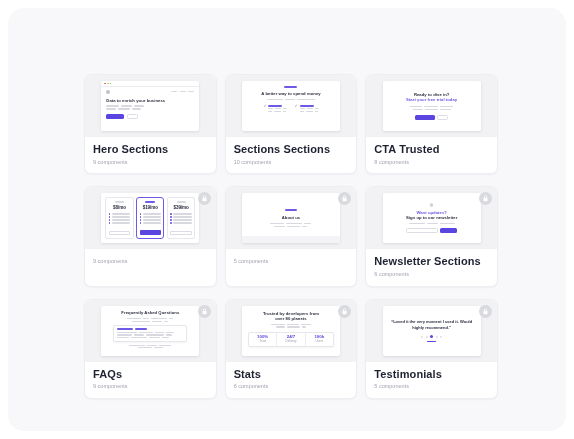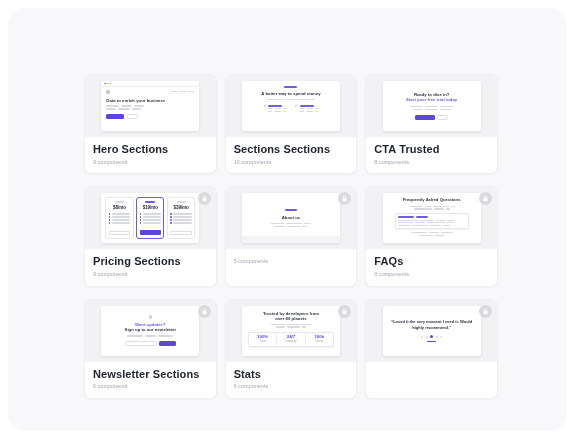--- a/index.html
+++ b/index.html
@@ -441,21 +441,20 @@
             </div>
           </div>
           <div class="lock-badge">
             <svg viewBox="0 0 24 24" fill="none" stroke="#ffffff" stroke-width="3">
               <rect x="5" y="10" width="14" height="11" rx="2" fill="#ffffff" stroke="none"></rect>
               <path d="M8 10V7a4 4 0 0 1 8 0v3"></path>
             </svg>
           </div>
         </div>
         <div class="meta">
-          <div class="meta-title">Pricing Sections</div>
           <div class="meta-sub">9 components</div>
         </div>
       </div>
       <div class="card">
         <div class="thumb">
           <div class="preview">
             <div class="hdr">
               <div class="hdr-eyebrow"></div>
               <div class="ttl">About us</div>
               <div class="hdr-lines">
@@ -473,20 +472,50 @@
           </div>
           <div class="lock-badge">
             <svg viewBox="0 0 24 24" fill="none" stroke="#ffffff" stroke-width="3">
               <rect x="5" y="10" width="14" height="11" rx="2" fill="#ffffff" stroke="none"></rect>
               <path d="M8 10V7a4 4 0 0 1 8 0v3"></path>
             </svg>
           </div>
         </div>
         <div class="meta">
           <div class="meta-sub">5 components</div>
+        </div>
+      </div>
+      <div class="card">
+        <div class="thumb">
+          <div class="preview">
+            <div class="news">
+              <div class="news-icon"></div>
+              <div class="ttl pp">Want updates?</div>
+              <div class="ttl">Sign up to our newsletter</div>
+              <div class="news-lines">
+                <div class="bar" style="width: 16px; height: 1.4px;"></div>
+                <div class="bar" style="width: 11px; height: 1.4px;"></div>
+                <div class="bar" style="width: 15px; height: 1.4px;"></div>
+              </div>
+              <div class="news-form">
+                <div class="news-input"></div>
+                <div class="btn-pp"></div>
+              </div>
+            </div>
+          </div>
+          <div class="lock-badge">
+            <svg viewBox="0 0 24 24" fill="none" stroke="#ffffff" stroke-width="3">
+              <rect x="5" y="10" width="14" height="11" rx="2" fill="#ffffff" stroke="none"></rect>
+              <path d="M8 10V7a4 4 0 0 1 8 0v3"></path>
+            </svg>
+          </div>
+        </div>
+        <div class="meta">
+          <div class="meta-title">Newsletter Sections</div>
+          <div class="meta-sub">6 components</div>
         </div>
       </div>
       <div class="card">
         <div class="thumb">
           <div class="preview">
             <div class="faq">
               <div class="ttl">Frequently Asked Questions</div>
               <div class="faq-lines">
                 <div class="faq-row">
                   <div class="bar" style="width: 14px; height: 1.3px;"></div>
@@ -547,50 +576,20 @@
           </div>
         </div>
         <div class="meta">
           <div class="meta-title">FAQs</div>
           <div class="meta-sub">9 components</div>
         </div>
       </div>
       <div class="card">
         <div class="thumb">
           <div class="preview">
-            <div class="news">
-              <div class="news-icon"></div>
-              <div class="ttl pp">Want updates?</div>
-              <div class="ttl">Sign up to our newsletter</div>
-              <div class="news-lines">
-                <div class="bar" style="width: 16px; height: 1.4px;"></div>
-                <div class="bar" style="width: 11px; height: 1.4px;"></div>
-                <div class="bar" style="width: 15px; height: 1.4px;"></div>
-              </div>
-              <div class="news-form">
-                <div class="news-input"></div>
-                <div class="btn-pp"></div>
-              </div>
-            </div>
-          </div>
-          <div class="lock-badge">
-            <svg viewBox="0 0 24 24" fill="none" stroke="#ffffff" stroke-width="3">
-              <rect x="5" y="10" width="14" height="11" rx="2" fill="#ffffff" stroke="none"></rect>
-              <path d="M8 10V7a4 4 0 0 1 8 0v3"></path>
-            </svg>
-          </div>
-        </div>
-        <div class="meta">
-          <div class="meta-title">Newsletter Sections</div>
-          <div class="meta-sub">6 components</div>
-        </div>
-      </div>
-      <div class="card">
-        <div class="thumb">
-          <div class="preview">
             <div class="stats">
               <div class="ttl">Trusted by developers from</div>
               <div class="ttl">over 80 planets</div>
               <div class="stats-lines">
                 <div class="stats-row">
                   <div class="bar" style="width: 14px; height: 1.3px;"></div>
                   <div class="bar" style="width: 12px; height: 1.3px;"></div>
                   <div class="bar" style="width: 10px; height: 1.3px;"></div>
                 </div>
                 <div class="stats-row">
@@ -642,15 +641,19 @@
               <div class="tst-underline"></div>
             </div>
           </div>
           <div class="lock-badge">
             <svg viewBox="0 0 24 24" fill="none" stroke="#ffffff" stroke-width="3">
               <rect x="5" y="10" width="14" height="11" rx="2" fill="#ffffff" stroke="none"></rect>
               <path d="M8 10V7a4 4 0 0 1 8 0v3"></path>
             </svg>
           </div>
         </div>
+        <div class="meta">
+          <div class="meta-title">Testimonials</div>
+          <div class="meta-sub">5 components</div>
+        </div>
       </div>
     </div>
 </div>
 
 </body></html>

